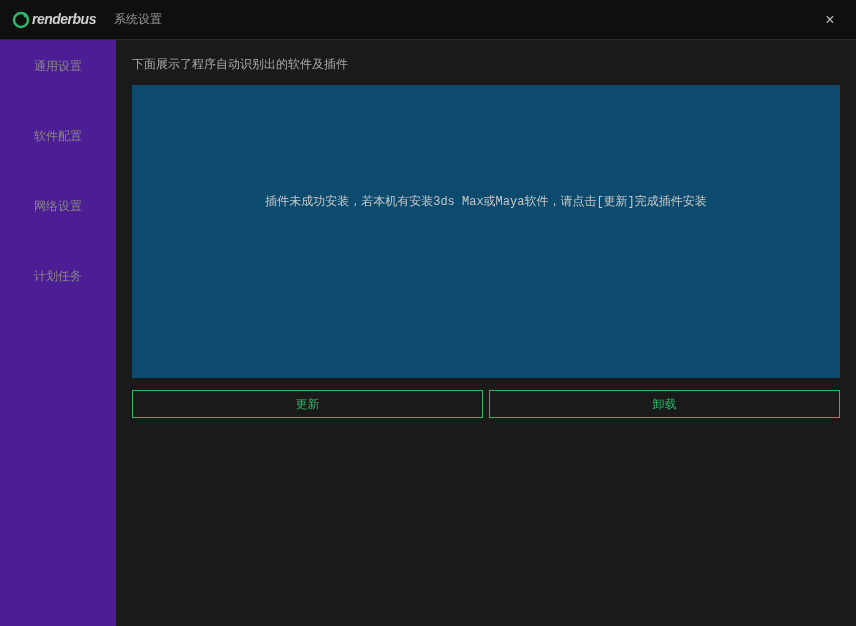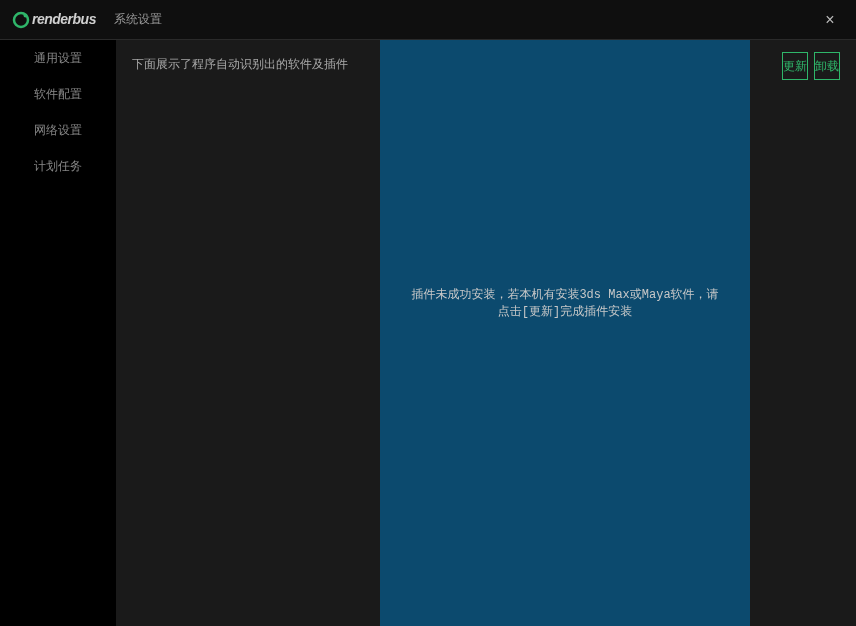--- a/index.html
+++ b/index.html
@@ -64,23 +64,25 @@
       cursor: pointer;
       font-size: 16px;
     }
     .body {
       flex: 1;
       display: flex;
       min-height: 0;
     }
     .sidebar {
       width: 116px;
-      background: #000000;
+      background: #4c1d95;
       display: flex;
       flex-direction: column;
+      padding-top: 8px;
+      gap: 34px;
     }
     .sidebar-item {
       height: 36px;
       display: flex;
       align-items: center;
       justify-content: center;
       color: #888;
       font-size: 12px;
       cursor: pointer;
       position: relative;
@@ -95,20 +97,21 @@
       left: 0;
       top: 8px;
       bottom: 8px;
       width: 3px;
       background: #2fb66a;
     }
     .main {
       flex: 1;
       background: #1a1a1a;
       display: flex;
+      flex-direction: column;
       padding: 0;
     }
     .description {
       color: #a8a8a8;
       font-size: 12px;
       padding: 16px 16px 12px 16px;
     }
     .content-area {
       flex: 1;
       margin: 0 16px;

